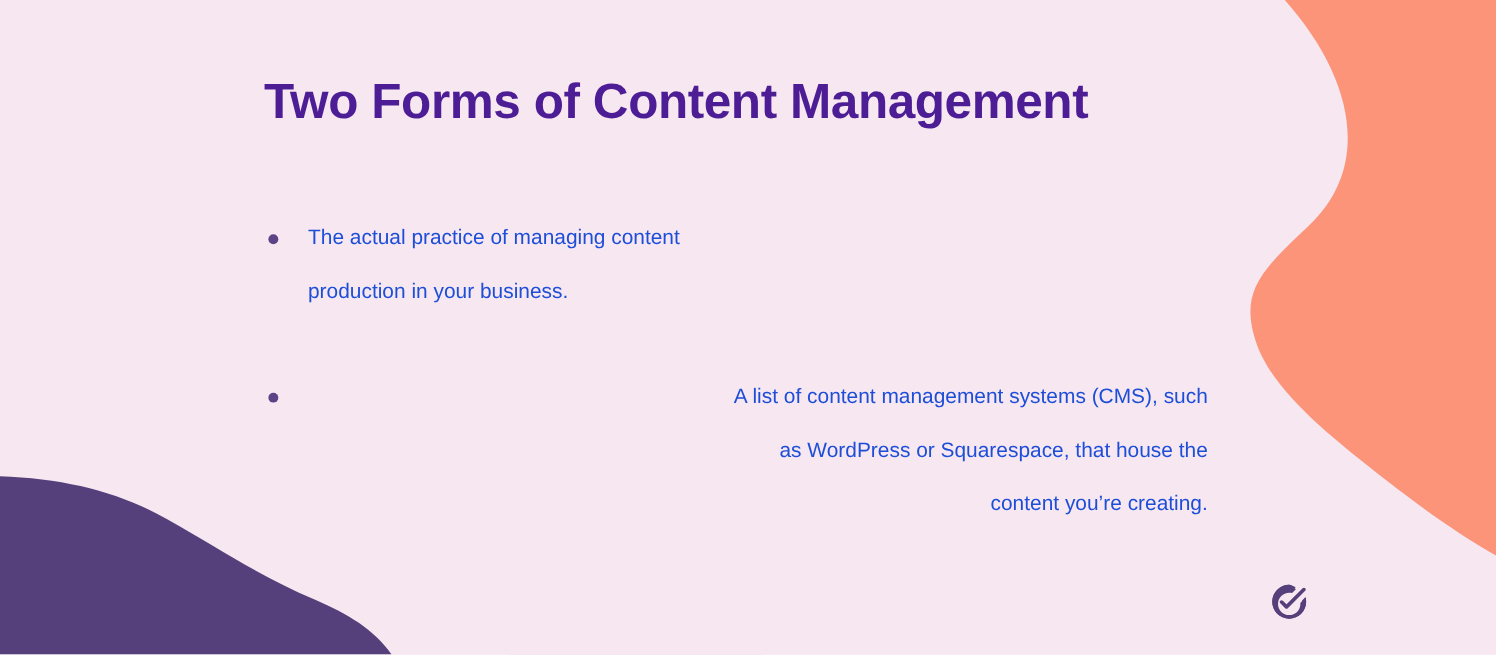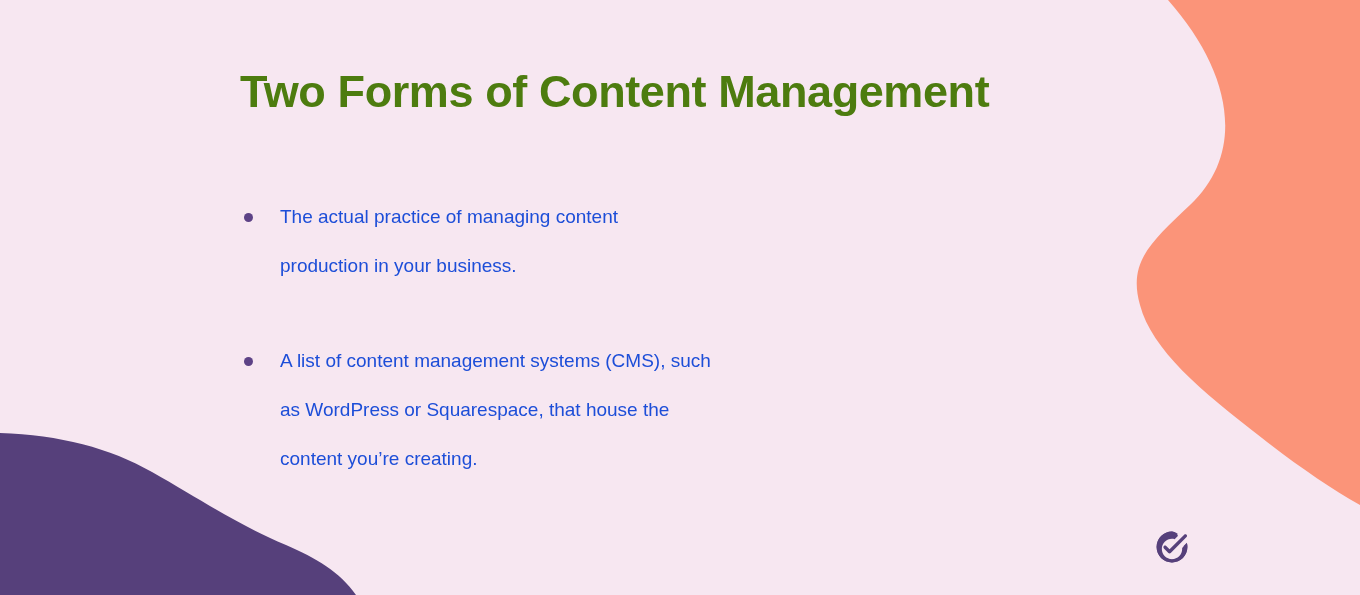--- a/index.html
+++ b/index.html
@@ -40,21 +40,21 @@
   }
 
   .slide-title {
     position: absolute;
     left: 240px;
     top: 66px;
     margin: 0;
     font-size: 45px;
     font-weight: bold;
     letter-spacing: -0.4px;
-    color: #4d7c0f;
+    color: #4c1d95;
     white-space: nowrap;
   }
 
   .bullet-list {
     position: absolute;
     left: 238px;
     top: 192px;
     width: 860px;
     margin: 0;
     padding: 0;
@@ -64,20 +64,21 @@
   .bullet-item {
     position: relative;
     padding-left: 42px;
     margin-bottom: 46px;
     color: #1d4ed8;
     font-size: 19px;
     line-height: 49px;
   }
   .bullet-item:last-child {
     margin-bottom: 0;
+    text-align: right;
   }
 
   .bullet-dot {
     position: absolute;
     left: 6px;
     top: 21px;
     width: 9px;
     height: 9px;
     border-radius: 50%;
     background: #5d4286;

